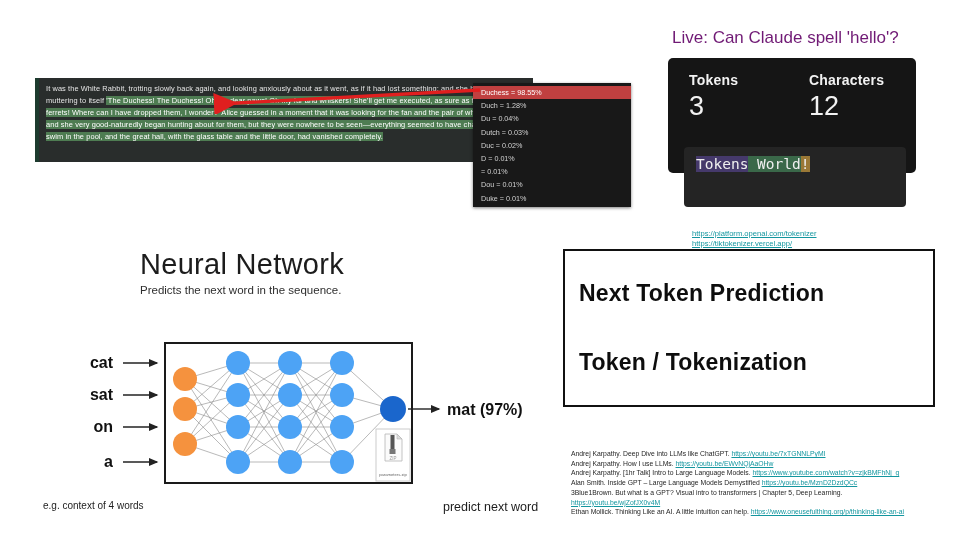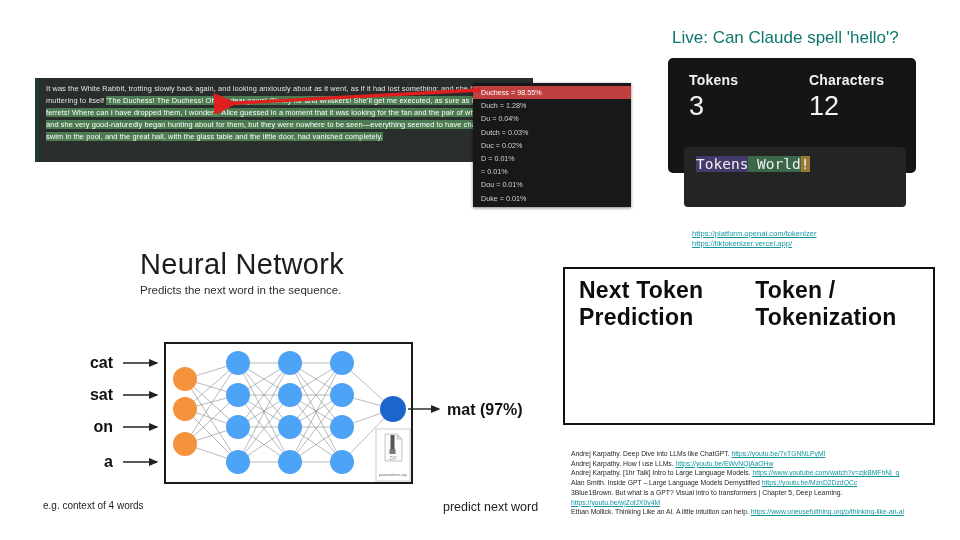--- a/index.html
+++ b/index.html
@@ -15,21 +15,21 @@
 
   .prob-box { position:absolute; left:473px; top:83px; width:158px; height:124px;
               background:#181818; z-index:3; padding-top:3px; box-shadow:0 1px 3px rgba(0,0,0,.5); }
   .prob-row { height:13.2px; line-height:13.2px; padding-left:8px; font-size:7.2px;
               color:#d2d2d2; white-space:nowrap; }
   .prob-row.active { background:#c04040; color:#fff; }
 
   .red-arrow { position:absolute; left:205px; top:82px; width:280px; height:32px; z-index:4; }
 
   
-  .claude-heading { position:absolute; left:672px; top:28px; font-size:17px; color:#0f766e; }
+  .claude-heading { position:absolute; left:672px; top:28px; font-size:17px; color:#701a75; }
   .claude-box { position:absolute; left:668px; top:58px; width:248px; height:115px;
                 background:#151515; border-radius:5px; }
   .stat { position:absolute; color:#f2f2f2; }
   .stat .stat-label { font-size:14px; font-weight:bold; letter-spacing:.2px; }
   .stat .stat-value { font-size:27px; margin-top:3px; }
   .stat-tokens { left:21px; top:14px; }
   .stat-chars  { left:141px; top:14px; }
   .hello-box { position:absolute; left:16px; top:89px; width:222px; height:60px;
                background:#242424; border-radius:4px; padding:9px 0 0 12px; }
   .hello-line { font-family:"DejaVu Sans Mono","Liberation Mono",monospace;
@@ -43,22 +43,22 @@
 
   
   .nn-title-wrap { position:absolute; left:140px; top:248px; width:300px; text-align:left; }
   .nn-title { font-size:29px; color:#1c1c1c; letter-spacing:.3px; }
   .nn-subtitle { font-size:11.5px; color:#2e2e2e; margin-top:3px; }
   .nn-svg { position:absolute; left:75px; top:335px; }
   .caption-left  { position:absolute; left:43px;  top:500px; font-size:10px; color:#1d1d1d; }
   .caption-right { position:absolute; left:443px; top:500px; font-size:12.5px; color:#1d1d1d; }
 
   
-  .concepts-box { position:absolute; left:563px; top:267px; width:372px; height:158px;
-                  border:2px solid #111; background:#fff; display:flex; flex-direction:row;
+  .concepts-box { position:absolute; left:563px; top:249px; width:372px; height:158px;
+                  border:2px solid #111; background:#fff; display:flex; flex-direction:column;
                   justify-content:space-around; padding:8px 14px; }
   .concept { font-size:23px; font-weight:bold; color:#0d0d0d; letter-spacing:.2px; }
 
   
   .refs { position:absolute; left:571px; top:449px; width:370px;
           font-size:6.8px; line-height:9.7px; color:#1f1f1f; }
   .ref-line { white-space:nowrap; }
 </style>
 </head>
 <body>

